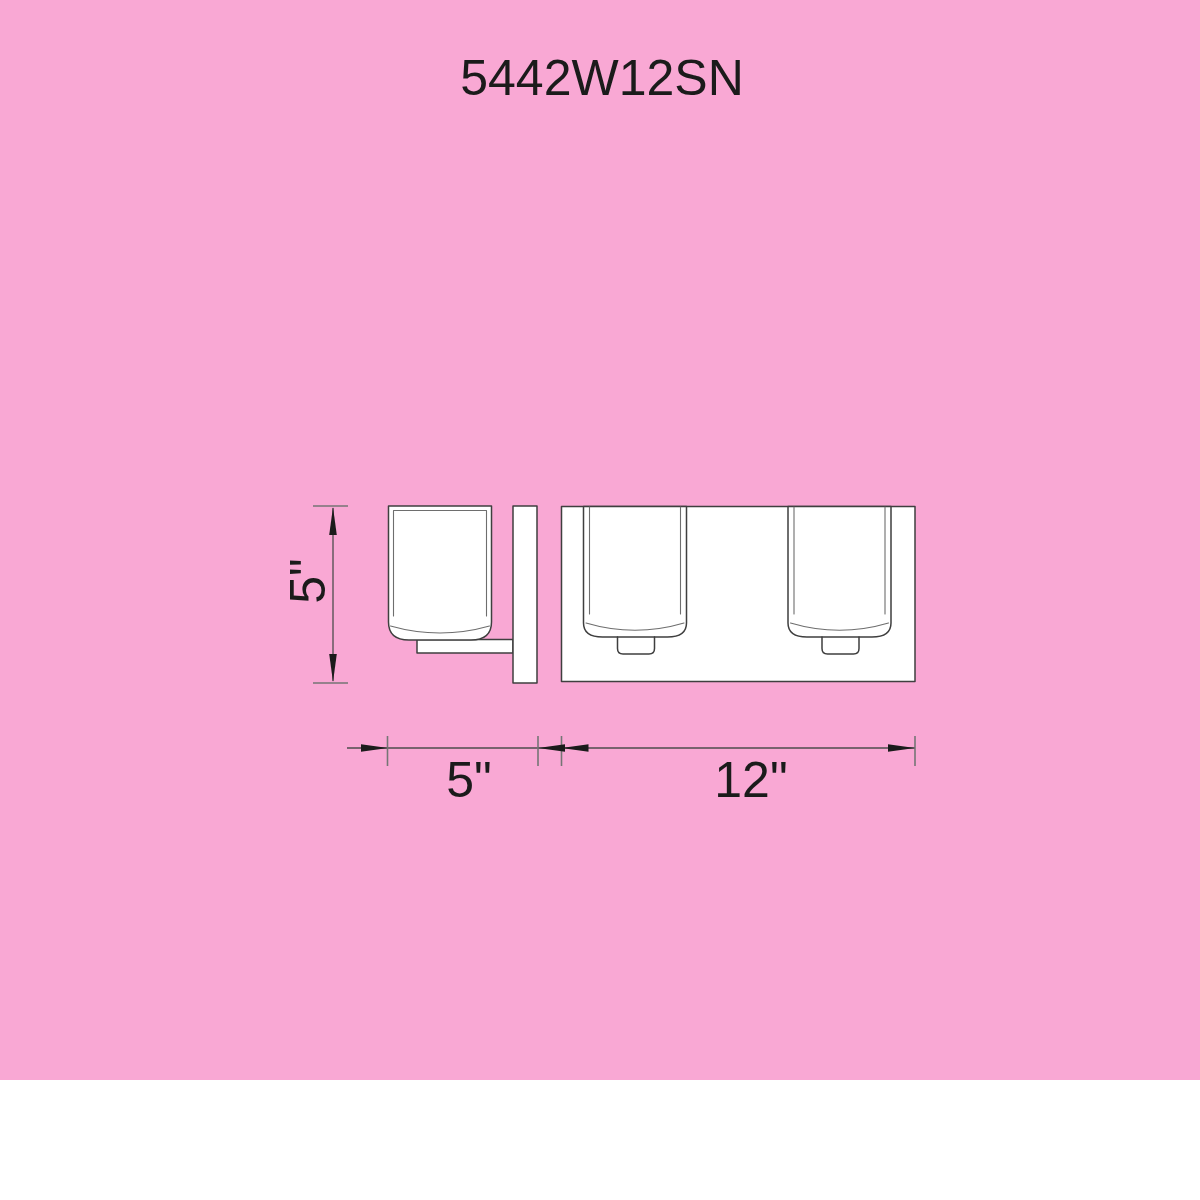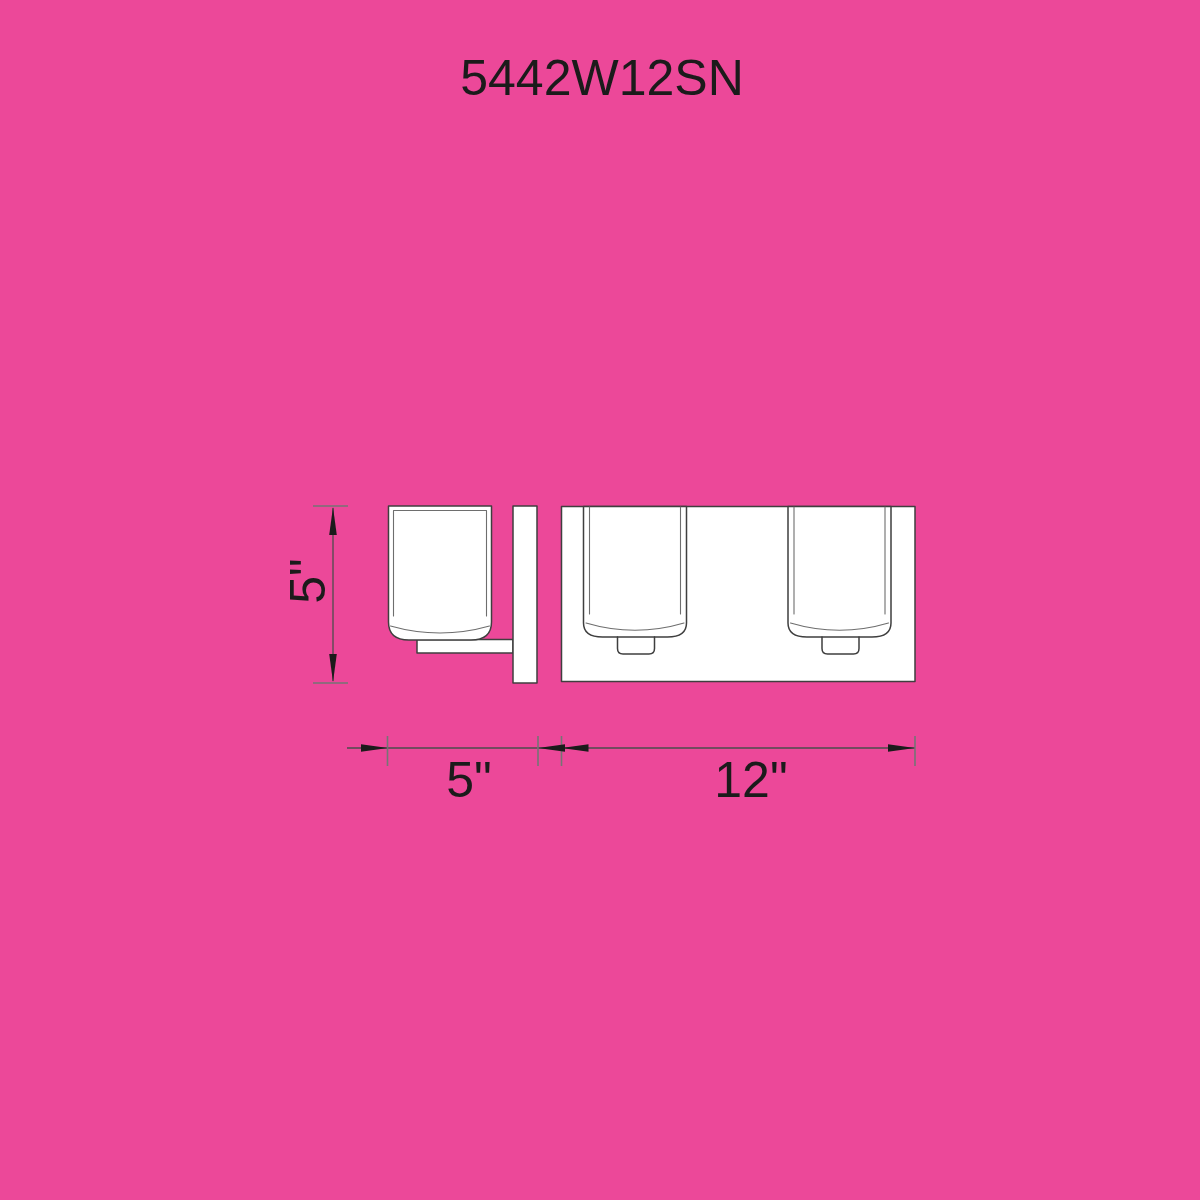--- a/index.html
+++ b/index.html
@@ -3,22 +3,22 @@
 <meta charset="utf-8">
 <style>
   html, body {
     margin: 0;
     padding: 0;
     background: #ffffff;
   }
   .page {
     position: relative;
     width: 1200px;
-    height: 1200px;
-    background: #ec4899;
+    height: 1080px;
+    background: #f9a8d4;
     font-family: "Liberation Sans", sans-serif;
     overflow: hidden;
   }
   svg.drawing {
     position: absolute;
     left: 0;
     top: 0;
     width: 1200px;
     height: 1200px;
   }

